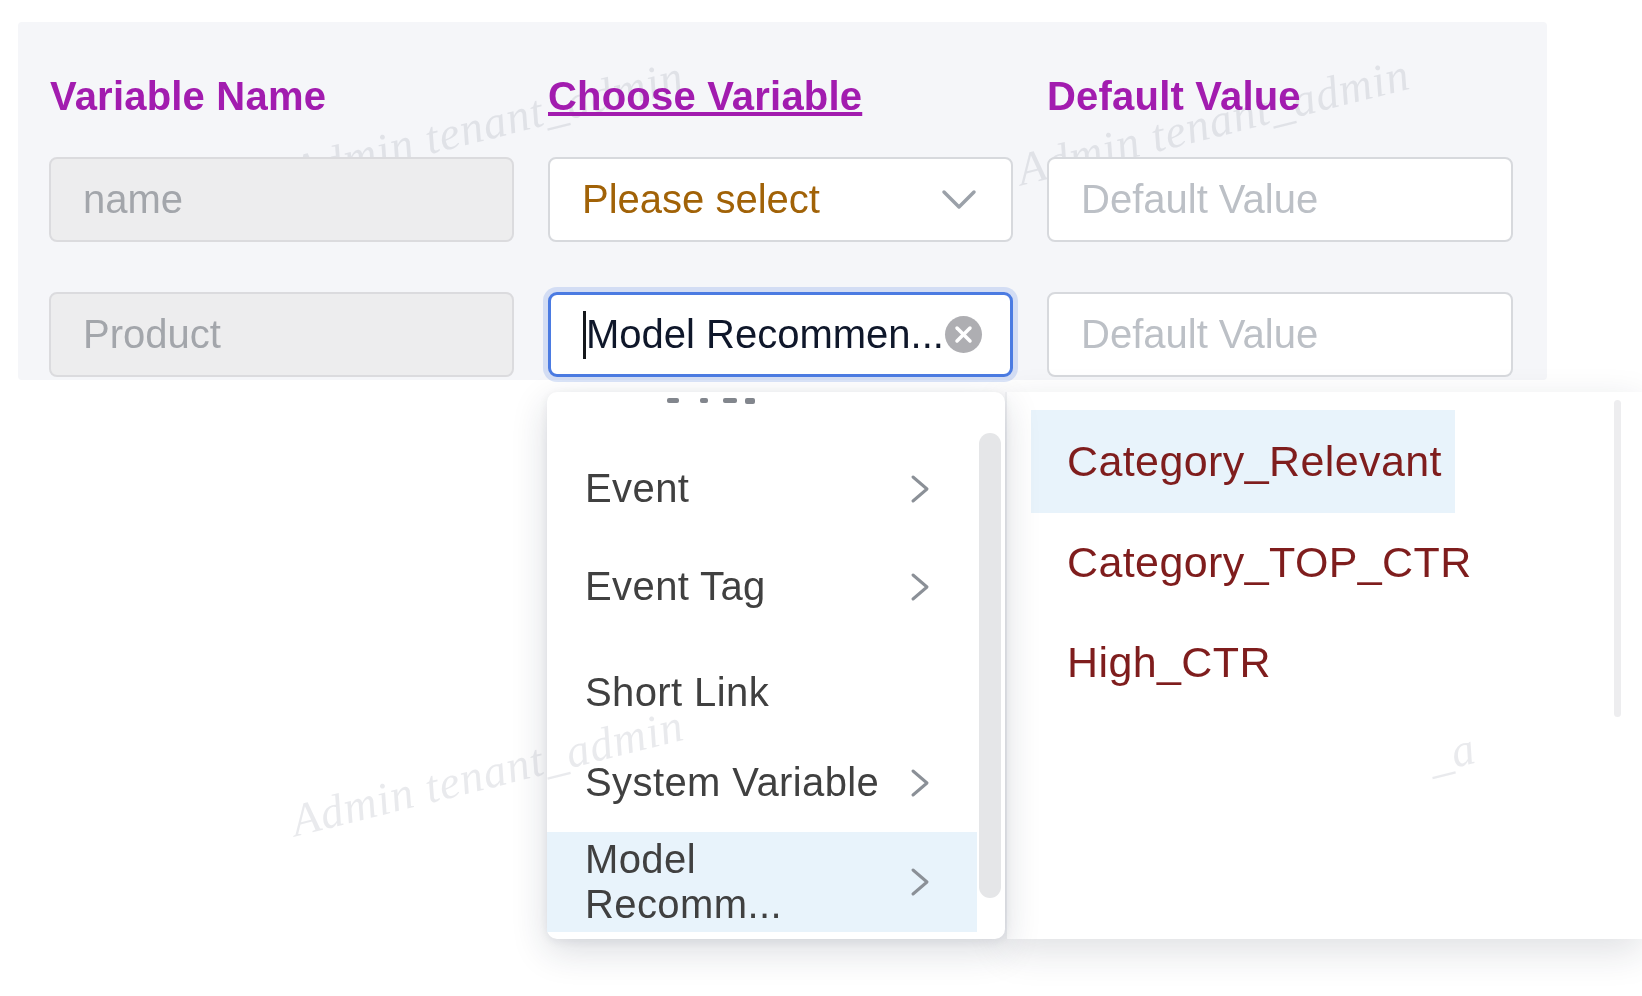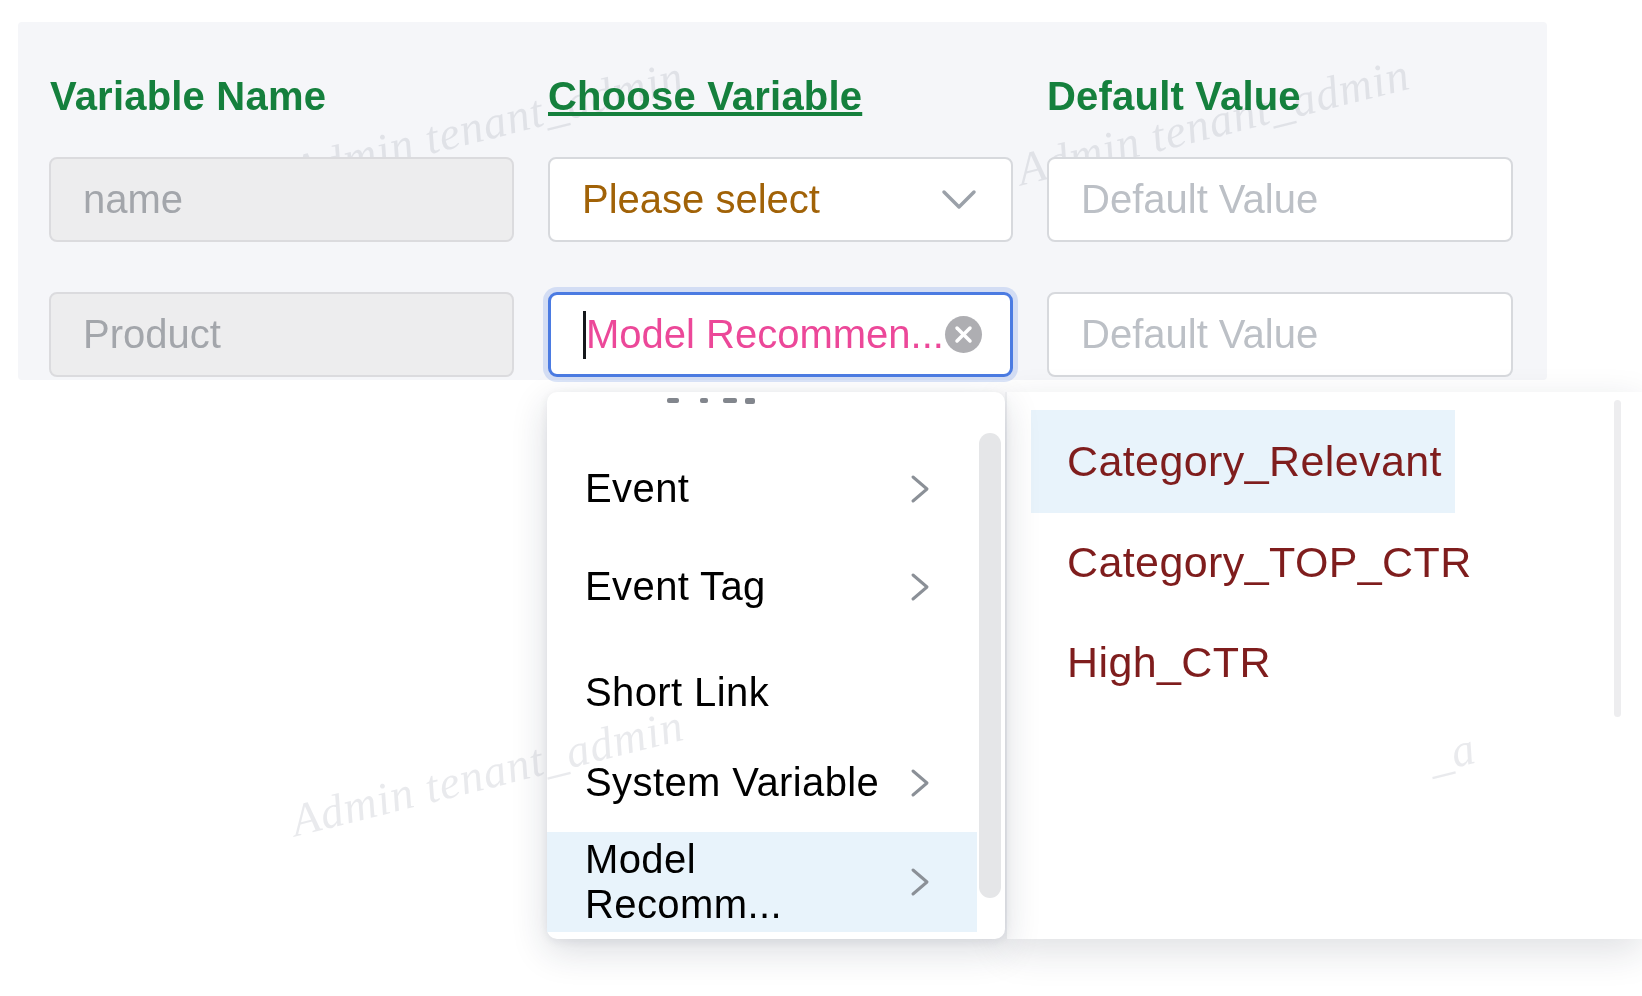--- a/index.html
+++ b/index.html
@@ -4,21 +4,21 @@
 <style>
   html,body{margin:0;padding:0;background:#fff;}
   .screen{position:relative;width:1642px;height:996px;overflow:hidden;
           font-family:"Liberation Sans",sans-serif;background:#ffffff;}
 
   
   .form-panel{position:absolute;left:18px;top:22px;width:1529px;height:358px;
               background:#f5f6f9;border-radius:4px;z-index:1;}
 
   .col-label{position:absolute;top:75px;height:42px;line-height:42px;
-             font-size:40px;font-weight:600;color:#15803d;z-index:3;letter-spacing:.2px;}
+             font-size:40px;font-weight:600;color:#a21caf;z-index:3;letter-spacing:.2px;}
   #lbl-var{left:50px;} #lbl-choose{left:548px;text-decoration:underline;} #lbl-default{left:1047px;}
 
   .field{position:absolute;box-sizing:border-box;height:85px;border-radius:8px;z-index:4;}
   .row1{top:157px;} .row2{top:292px;}
   .c1{left:49px;width:465px;} .c2{left:548px;width:465px;} .c3{left:1047px;width:466px;}
 
   input.txt{box-sizing:border-box;width:100%;height:100%;border-radius:8px;outline:none;
             font-family:"Liberation Sans",sans-serif;font-size:40px;padding:0 28px 0 32px;}
   input.disabled{background:#ededee;border:2px solid #dbdbde;color:#a3a6ab;}
   input.disabled::placeholder{color:#a3a6ab;opacity:1;}
@@ -28,39 +28,39 @@
   .select{background:#fff;border:2px solid #d7d9dd;border-radius:8px;cursor:pointer;
           display:flex;align-items:center;}
   .select .ph{flex:1;padding-left:32px;font-size:40px;color:#a16207;}
   .select .chev{width:36px;height:24px;margin-right:34px;flex:none;}
 
   .combo-focus{background:#fff;border:3px solid #4b7be2;border-radius:9px;
                box-shadow:0 0 0 5px rgba(75,123,226,.20);display:flex;align-items:center;cursor:text;}
   .caret{width:3px;height:48px;background:#15181c;margin-left:32px;flex:none;
          animation:blink 1.1s steps(1) infinite;}
   @keyframes blink{50%{opacity:0;}}
-  .combo-val{flex:1;padding-left:0;font-size:40px;color:#ec4899;white-space:nowrap;overflow:hidden;}
+  .combo-val{flex:1;padding-left:0;font-size:40px;color:#0f172a;white-space:nowrap;overflow:hidden;}
   .clear-btn{flex:none;width:37px;height:37px;border-radius:50%;background:#aeaeb2;
              margin-right:28px;position:relative;cursor:pointer;}
   .clear-btn svg{position:absolute;left:0;top:0;}
 
   
   .wm{position:absolute;white-space:nowrap;font-family:"Liberation Serif",serif;
       font-style:italic;font-size:46px;letter-spacing:1px;color:rgba(100,108,125,.14);
       transform-origin:0 50%;transform:rotate(-14deg);pointer-events:none;}
   .wm.base{z-index:2;} .wm.over{z-index:20;}
   #wm1{left:292px;top:146px;} #wm2{left:1018px;top:144px;}
   #wm3{left:292px;top:795px;} #wm4{left:1428px;top:732px;}
 
   
   .menu-panel{position:absolute;left:547px;top:392px;width:458px;height:547px;
               background:#fff;border-radius:10px;z-index:10;
               box-shadow:0 12px 36px rgba(25,35,60,.16),0 2px 10px rgba(25,35,60,.07);}
   .menu-item{position:absolute;left:0;width:430px;height:97px;display:flex;align-items:center;cursor:pointer;}
-  .menu-item .lab{flex:1;padding-left:38px;font-size:40px;font-weight:500;color:#000000;letter-spacing:.4px;}
+  .menu-item .lab{flex:1;padding-left:38px;font-size:40px;font-weight:500;color:#404040;letter-spacing:.4px;}
   .menu-item .arr{flex:none;width:22px;height:32px;margin-right:46px;}
   .menu-item.active{background:#e8f3fb;}
   .mi0{top:48px;} .mi1{top:146px;} .mi2{top:252px;} .mi3{top:342px;} .mi4{top:440px;height:100px;gap:28px;}
 
   .clip-marks{position:absolute;left:0;top:4px;width:458px;height:10px;overflow:hidden;}
   .clip-marks i{position:absolute;top:2px;height:5px;background:#82868d;border-radius:2px;display:block;}
 
   .scroll-l{position:absolute;right:4px;top:41px;width:22px;height:465px;
             border-radius:11px;background:#e5e6e8;cursor:pointer;}
 

